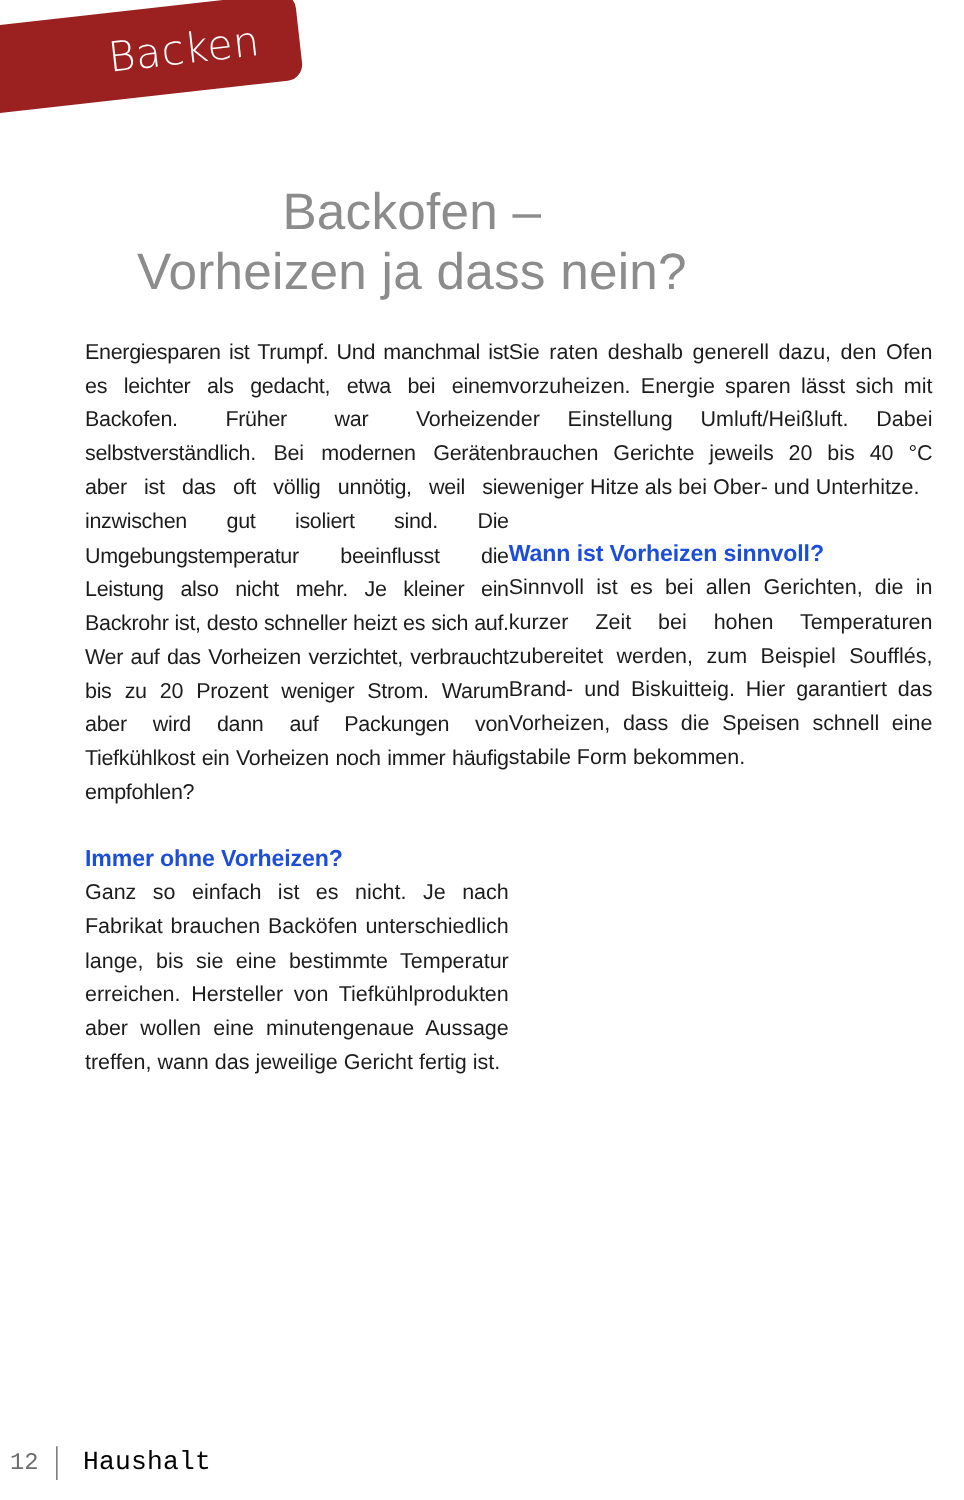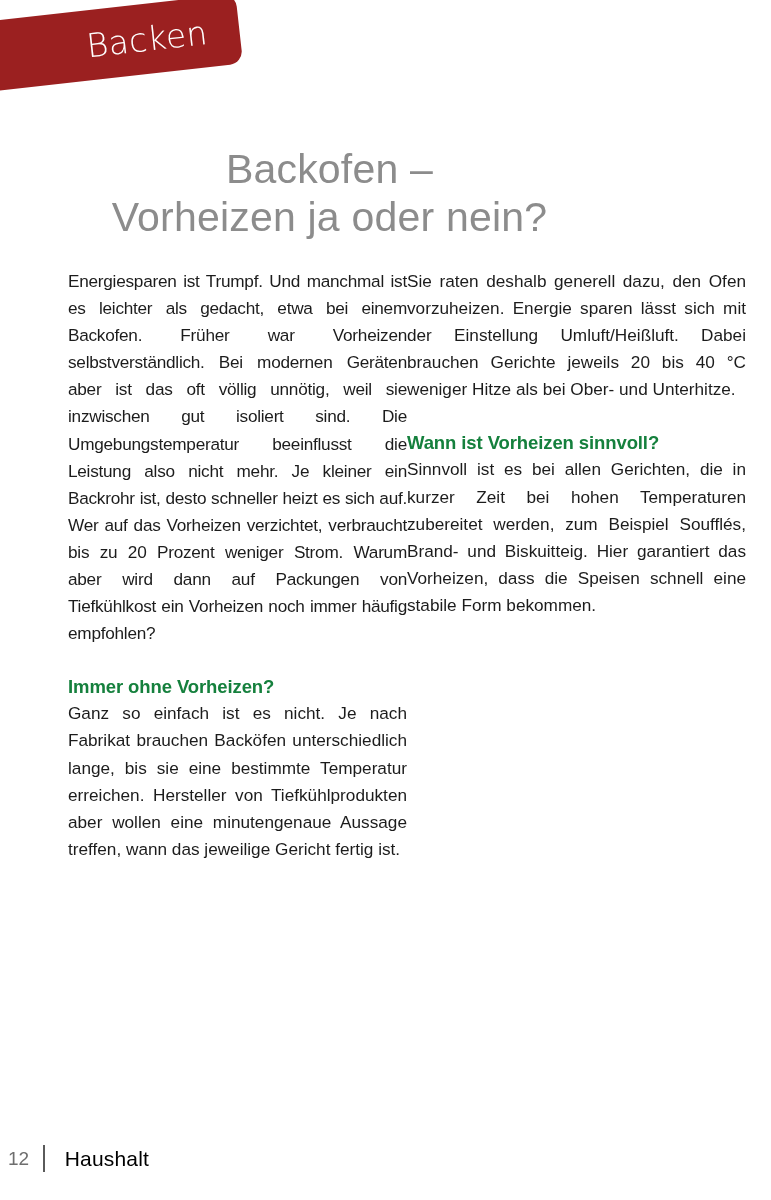--- a/index.html
+++ b/index.html
@@ -92,39 +92,40 @@
     text-align: justify;
     text-justify: inter-word;
     hyphens: manual;
     -webkit-hyphens: manual;
   }
   .col p.tight {
     letter-spacing: -0.25px;
   }
   .col h2 {
     margin: 27px 0 0 0;
-    color: #15803d;
+    color: #1d4ed8;
     font-size: 18.5px;
     font-weight: bold;
     line-height: 26px;
     text-align: left;
     letter-spacing: -0.1px;
   }
   .col .after-head {
   }
 
   
   .footer {
     position: absolute;
     left: 0;
-    bottom: 16px;
+    bottom: 4px;
     width: 631px;
     height: 52px;
     display: flex;
     align-items: center;
+    font-family: Liberation Mono, monospace;
   }
   .footer-page {
     color: #6e6e6e;
     font-size: 19px;
     font-weight: 300;
     margin-left: 8px;
     line-height: 1;
   }
   .footer-rule {
     width: 1.5px;
@@ -146,21 +147,21 @@
 <div class="page">
 
   <div class="badge-wrap">
     <div class="badge">
       <span class="badge-label">Backen</span>
     </div>
   </div>
 
   <h1 class="title">
     <span class="tline">Backofen –</span>
-    <span class="tline">Vorheizen ja oder nein?</span>
+    <span class="tline">Vorheizen ja dass nein?</span>
   </h1>
 
   <div class="columns">
 
     <div class="col">
       <p class="tight">Energiesparen ist Trumpf. Und manchmal ist es leichter als gedacht, etwa bei einem Backofen. Früher war Vorheizen selbstverständlich. Bei modernen Geräten aber ist das oft völlig unnötig, weil sie inzwischen gut isoliert sind. Die Umgebungstemperatur beeinflusst die Leistung also nicht mehr. Je kleiner ein Backrohr ist, desto schneller heizt es sich auf. Wer auf das Vorheizen verzichtet, verbraucht bis zu 20 Prozent weniger Strom. Warum aber wird dann auf Packungen von Tiefkühlkost ein Vorheizen noch immer häufig empfohlen?</p>
       <h2>Immer ohne Vorheizen?</h2>
       <p class="after-head">Ganz so einfach ist es nicht. Je nach Fabrikat brauchen Backöfen unterschiedlich lange, bis sie eine bestimmte Temperatur erreichen. Hersteller von Tiefkühlprodukten aber wollen eine minutengenaue Aussage treffen, wann das jeweilige Gericht fertig ist.</p>
     </div>
 

